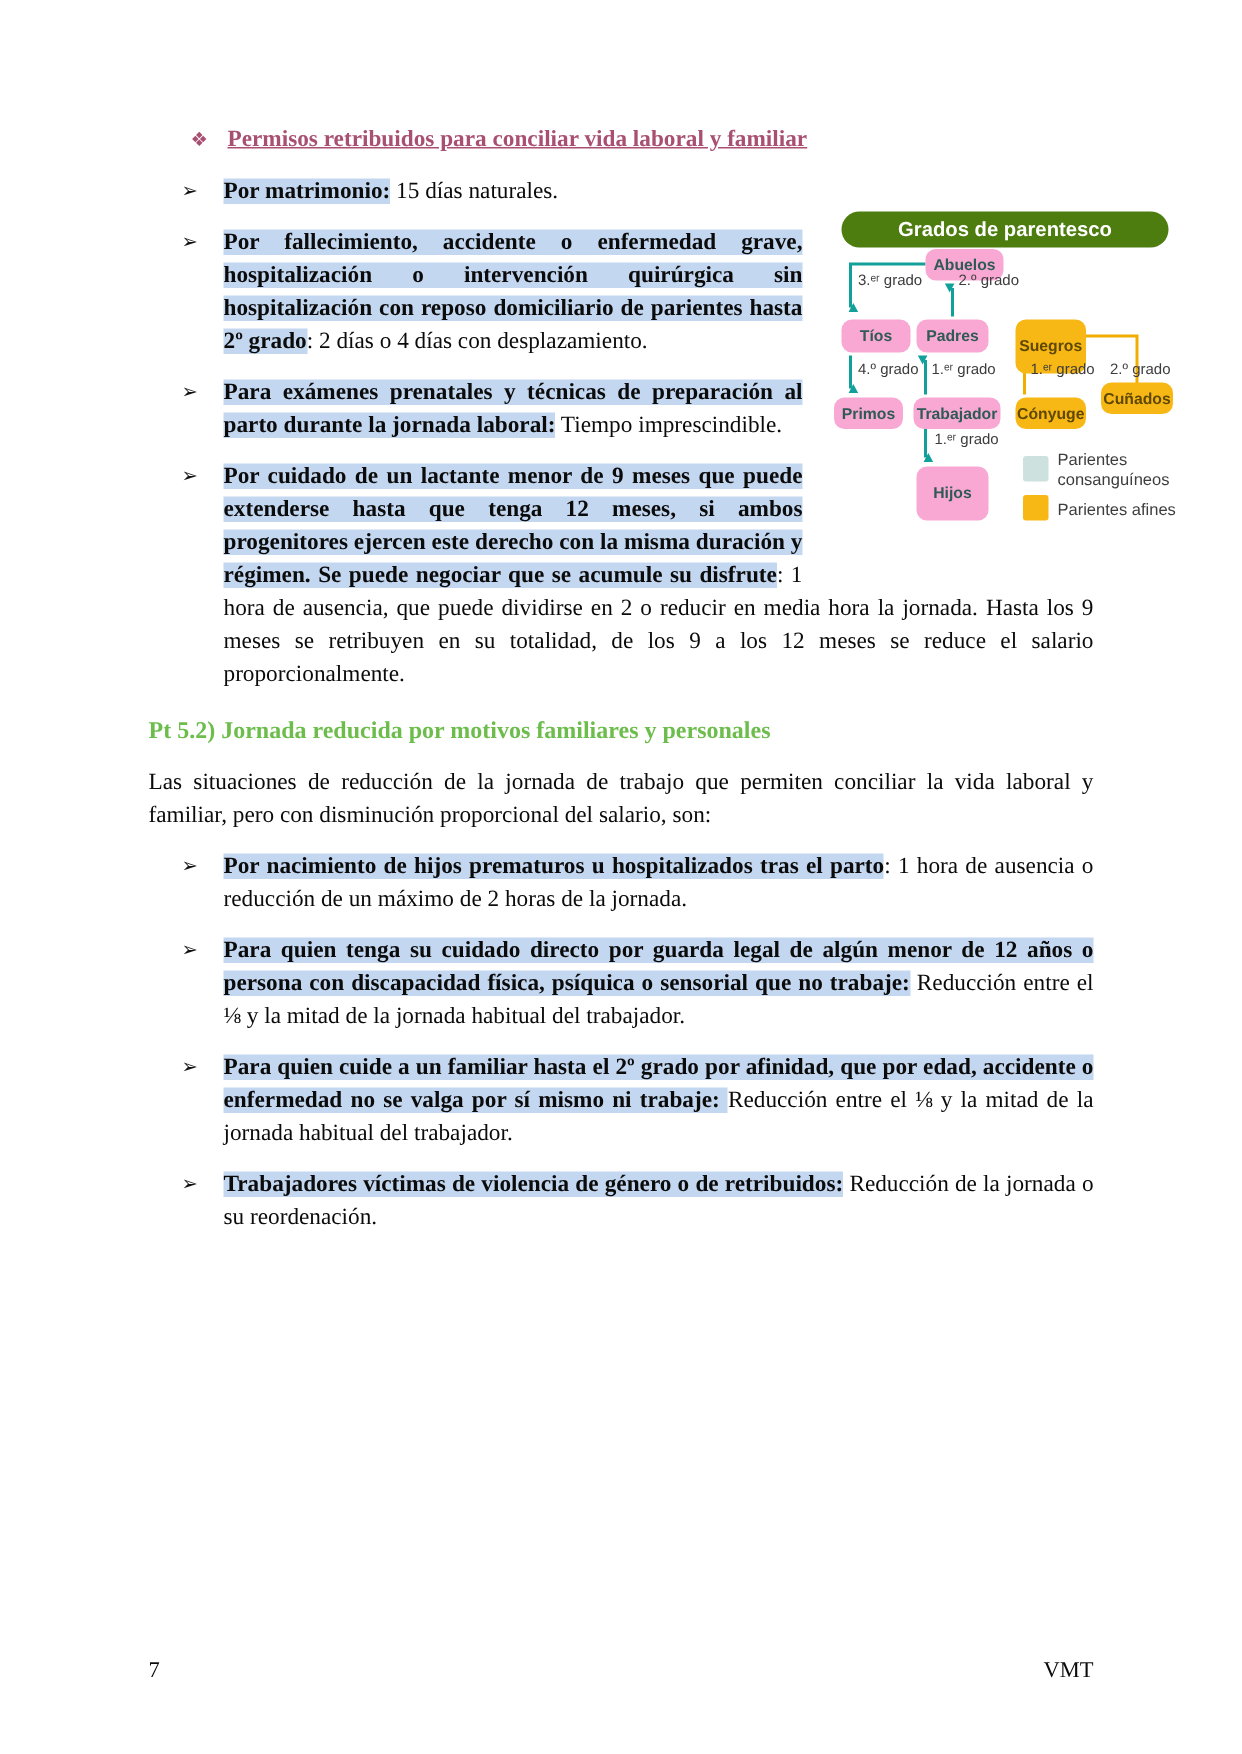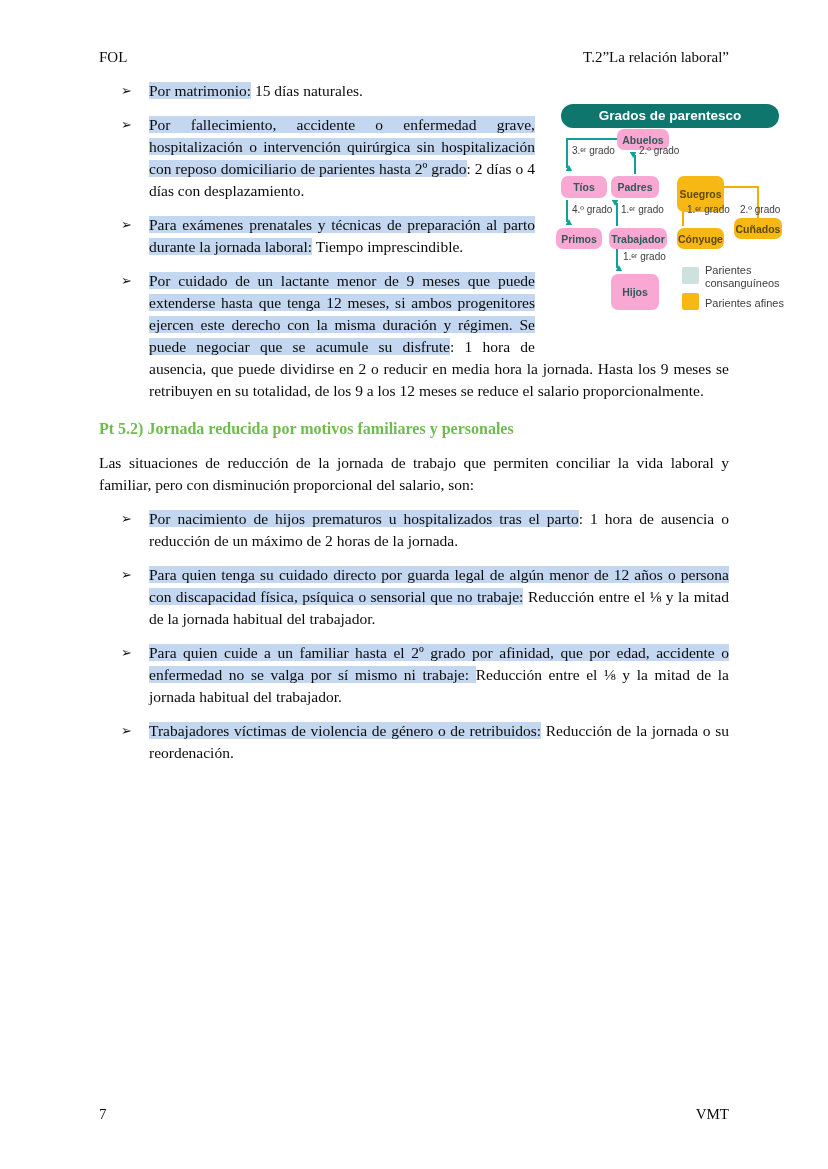--- a/index.html
+++ b/index.html
@@ -9,59 +9,58 @@
     font-family:"Liberation Serif","DejaVu Serif",serif;
     font-size:15.5px;line-height:22px;color:#0b0b0b;background:#fff;overflow:hidden;
   }
   .hdr{display:flex;justify-content:space-between;font-size:15px;}
   .content{flex:0 0 auto;}
   .h-pink{margin:36px 0 0 28px;font-weight:bold;color:#a84f72;}
   .h-pink .dia{font-family:"DejaVu Sans",sans-serif;font-size:13px;margin-right:13px;}
   .h-pink .txt{text-decoration:underline;}
   .li{position:relative;padding-left:50px;margin-top:12px;text-align:justify;}
   .li .ar{position:absolute;left:22px;top:0;font-family:"DejaVu Sans",sans-serif;font-size:13px;line-height:22px;color:#111;}
-  .b{font-weight:normal;}
+  .b{font-weight:bold;}
   .hl{background:#c4d7f0;}
   .h-green{margin:16px 0 12px 0;font-weight:bold;color:#6dbd4c;font-size:16px;}
   .h-green .txt{margin-top:47px;}
   .intro{margin:0;text-align:justify;}
   .footer{margin-top:auto;display:flex;justify-content:space-between;font-size:15px;}
 
   
   .diagram{
     position:relative;width:240px;height:232px;float:right;
     margin:0 -66px 20px 20px;
     font-family:"Liberation Sans","DejaVu Sans",sans-serif;
   }
-  .dg-title{position:absolute;left:6px;top:2px;width:218px;height:24px;background:#0f766e;
+  .dg-title{position:absolute;left:6px;top:2px;width:218px;height:24px;background:#4d7c0f;
     color:#fff;border-radius:12px;font-weight:bold;font-size:13.5px;
     display:flex;align-items:center;justify-content:center;}
   .bx{position:absolute;background:#f9a8d4;color:#2f5a55;border-radius:7px;
     font-weight:bold;font-size:10.5px;display:flex;align-items:center;justify-content:center;
     white-space:nowrap;}
   .bx.af{background:#f7b715;color:#5f4800;}
   .grade{position:absolute;font-size:10px;color:#3c3c3c;white-space:nowrap;line-height:12px;}
   .dg-svg{position:absolute;left:0;top:0;}
   .lg-sq{position:absolute;width:17px;height:17px;border-radius:2px;}
   .lg-sq.cons{background:#cde2df;}
   .lg-sq.af{background:#f7b715;}
   .lg-lb{position:absolute;font-size:11px;line-height:13px;color:#3d3d3d;}
 </style>
 </head>
 <body>
 
 <div class="page">
 
-  <div class="hdr">
-    <span>FOL</span>
-    <span>T.2”La relación laboral”</span>
-  </div>
 
   <div class="content">
 
+    <div class="h-pink">
+      <span class="dia">❖</span><span class="txt">Permisos retribuidos para conciliar vida laboral y familiar</span>
+    </div>
 
     <div class="li">
       <span class="ar">➢</span><span class="b hl">Por matrimonio:</span><span> 15 días naturales.</span>
     </div>
 
     <div class="diagram">
       <svg class="dg-svg" width="240" height="232" viewBox="0 0 240 232">
         <defs>
           <marker id="mT" markerWidth="7" markerHeight="7" refX="3.5" refY="5.4" orient="auto-start-reverse" markerUnits="userSpaceOnUse">
             <path d="M0.3,0.5 L6.7,0.5 L3.5,6.5 z" fill="#12a09a" transform="rotate(90 3.5 3.5)"></path>

